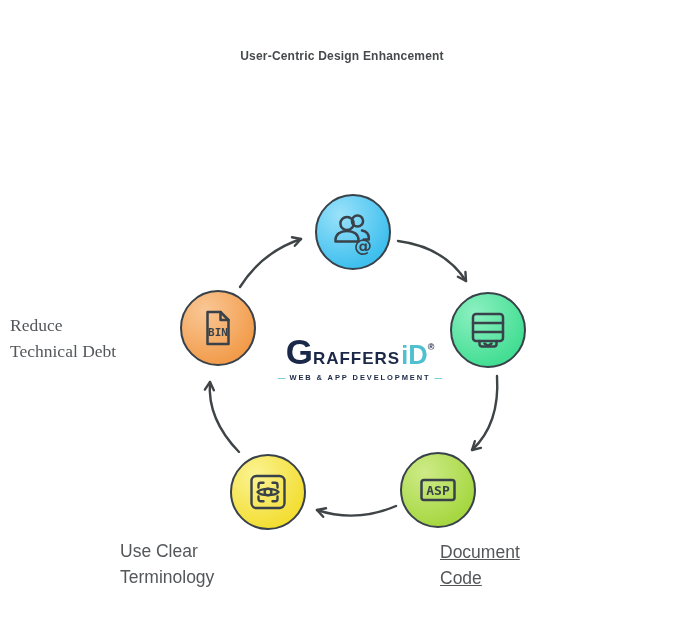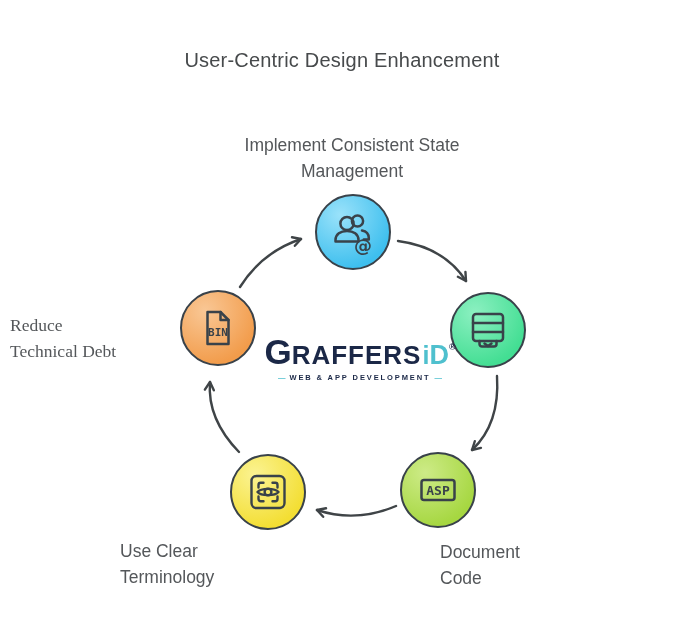--- a/index.html
+++ b/index.html
@@ -2,30 +2,30 @@
 <html style="--arrow-color: #3f4447; --icon-stroke: #39424a; --navy: #1b2847; --teal: #4fc0ce;"><head>
 <meta charset="utf-8">
 <style>
   html,body { margin:0; padding:0; background:#ffffff; }
   .canvas {
     position:relative; width:684px; height:637px; background:#ffffff;
     font-family:"Liberation Sans", sans-serif; overflow:hidden;
   }
   .title {
     position:absolute; left:0; top:49px; width:100%; margin:0;
-    text-align:center; font-size:20px; font-weight:normal; color:#474a4c;
+    text-align:center; font-size:12px; font-weight:bold; color:#474a4c;
     letter-spacing:0.2px;
   }
   .node-label {
     position:absolute; white-space:pre-line; color:#54575a;
     font-size:17.5px; line-height:26px;
   }
   .label-top   { left:152px; top:132px; width:400px; text-align:center; }
   .label-right { left:543px; top:305px; text-align:left; }
-  .label-doc   { left:440px; top:539px; text-align:left; }
+  .label-doc   { left:440px; top:539px; text-align:left;text-decoration:underline; }
   .label-term  { left:120px; top:538px; width:200px; text-align:left; }
   .label-debt  { left:10px;  top:312px; width:180px; text-align:left;font-family:Liberation Serif, serif; }
 
   .circle {
     position:absolute; width:76px; height:76px; border-radius:50%;
     border:2.6px solid #39424a; box-sizing:border-box;
     display:flex; align-items:center; justify-content:center;
   }
   .circle svg { color:var(--icon-stroke,#39424a); display:block; }
   .circle-top    { left:315px; top:194px; }
@@ -34,21 +34,21 @@
   .circle-yellow { left:230px; top:454px; }
   .circle-orange { left:180px; top:290px; }
 
   .arrows { position:absolute; left:0; top:0; pointer-events:none; }
   .arrow  { fill:none; stroke:var(--arrow-color,#3f4447); stroke-width:2.4;
             stroke-linecap:round; }
 
   .logo { position:absolute; left:262px; top:334px; width:196px; text-align:center; }
   .logo-brand { display:flex; align-items:baseline; justify-content:center; }
   .logo-g       { font-size:35px; font-weight:bold; color:var(--navy,#1b2847); line-height:1; }
-  .logo-raffers { font-size:26px; font-weight:bold; color:var(--navy,#1b2847); letter-spacing:1px; }
+  .logo-raffers { font-size:17px; font-weight:bold; color:var(--navy,#1b2847); letter-spacing:1px; }
   .logo-i       { font-size:25px; font-weight:bold; color:var(--teal,#4fc0ce); margin-left:1px; }
   .logo-d       { font-size:27px; font-weight:bold; color:var(--teal,#4fc0ce); }
   .logo-r       { font-size:9px; font-weight:bold; color:var(--navy,#1b2847); position:relative; top:-14px; }
   .logo-tagline {
     margin-top:2px; font-size:7.5px; font-weight:bold; letter-spacing:1.9px;
     color:var(--navy,#1b2847); display:flex; align-items:center; justify-content:center; gap:4px;
   }
   .logo-tagline .dash { color:var(--teal,#4fc0ce); letter-spacing:0; font-weight:bold; }
 </style>
 </head>
@@ -64,22 +64,20 @@
         <path d="M3 2.5 L11 7 L3 11.5" fill="none" style="stroke:var(--arrow-color,#3f4447)" stroke-width="2.4" stroke-linecap="round" stroke-linejoin="round"></path>
       </marker>
     </defs>
     <path class="arrow" d="M 240 287 Q 262 252 301 239" marker-end="url(#ah)"></path>
     <path class="arrow" d="M 398 241 Q 444 247 466 281" marker-end="url(#ah)"></path>
     <path class="arrow" d="M 497 376 Q 500 424 472 450" marker-end="url(#ah)"></path>
     <path class="arrow" d="M 396 506 Q 356 523 317 510" marker-end="url(#ah)"></path>
     <path class="arrow" d="M 239 452 Q 207 419 210 382" marker-end="url(#ah)"></path>
   </svg>
 
-  <div class="node-label label-top">Implement Consistent State
-Management</div>
   <div class="node-label label-doc">Document
 Code</div>
   <div class="node-label label-term">Use Clear
 Terminology</div>
   <div class="node-label label-debt">Reduce
 Technical Debt</div>
 
   <div class="circle circle-top" style="background: radial-gradient(circle at 32% 26%, rgb(154, 226, 250) 0%, rgb(62, 191, 238) 75%);">
     <svg width="48" height="48" viewBox="0 0 48 48">
       <g fill="none" stroke="currentColor" stroke-width="2.5" stroke-linecap="round" stroke-linejoin="round">

